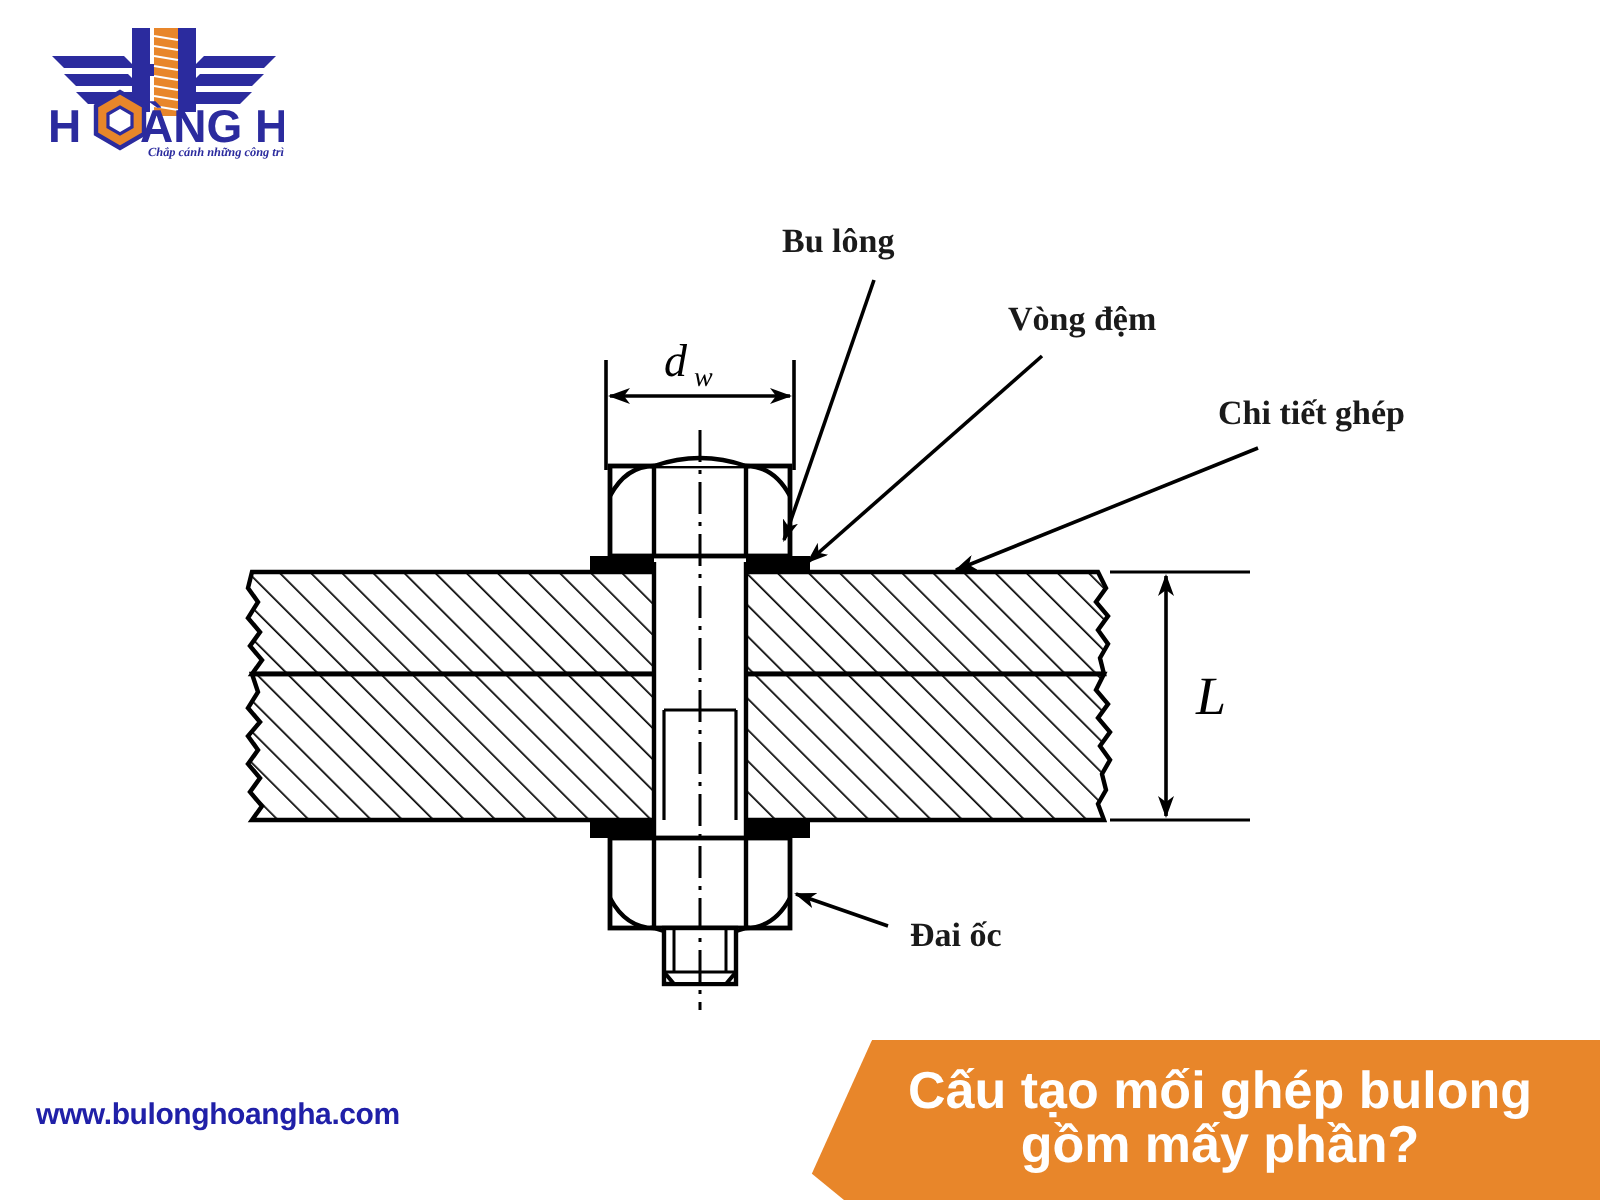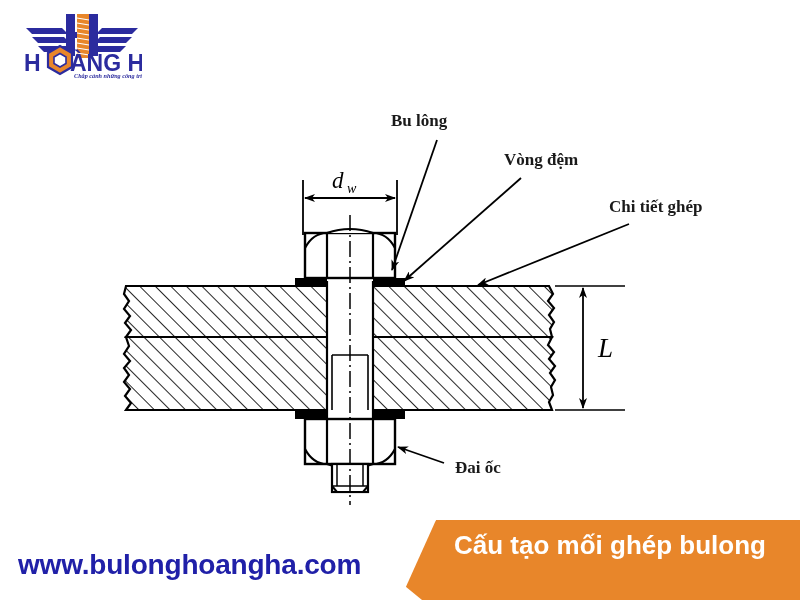--- a/index.html
+++ b/index.html
@@ -50,21 +50,21 @@
     top: 520px;
     width: 800px;
     height: 80px;
   }
   #site-url {
     position: absolute;
     left: 18px;
     top: 29px;
     font-family: "Liberation Sans", sans-serif;
     font-weight: bold;
-    font-size: 28px;
+    font-size: 15px;
     color: #2020a8;
     letter-spacing: -0.2px;
     white-space: nowrap;
   }
   #banner-shape {
     position: absolute;
     left: 400px;
     top: 0px;
     width: 400px;
     height: 80px;
@@ -268,16 +268,17 @@
     <div id="banner-shape">
       <svg width="400" height="80" viewBox="0 0 400 80" xmlns="http://www.w3.org/2000/svg">
         <polygon points="36,0 400,0 400,80 0,80" fill="#e8862a"></polygon>
         <polygon points="0,0 36,0 0,34" fill="#ffffff"></polygon>
         <polygon points="0,62 22,80 0,80" fill="#ffffff"></polygon>
       </svg>
     </div>
 
     <div id="banner-text">
       <span class="banner-line">Cấu tạo mối ghép bulong</span>
+      <span class="banner-line">gồm mấy phần?</span>
     </div>
   </div>
 
 </div>
 
 </body></html>

